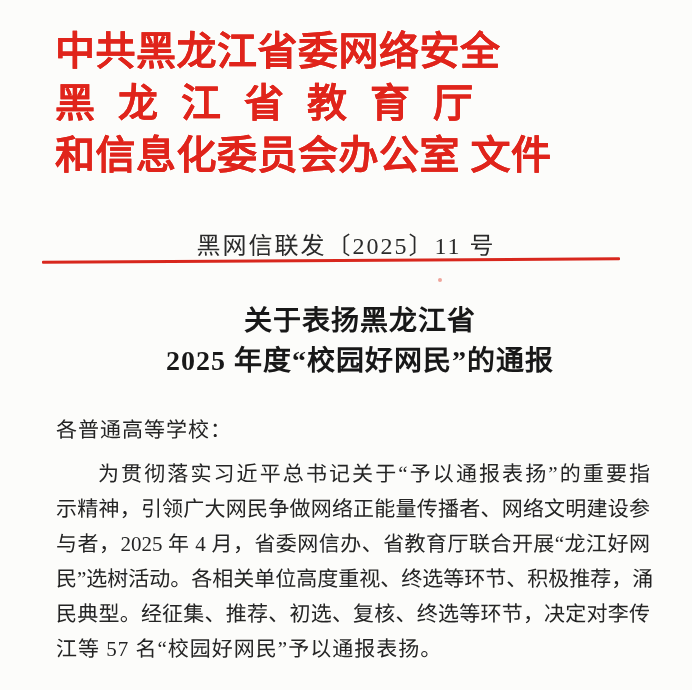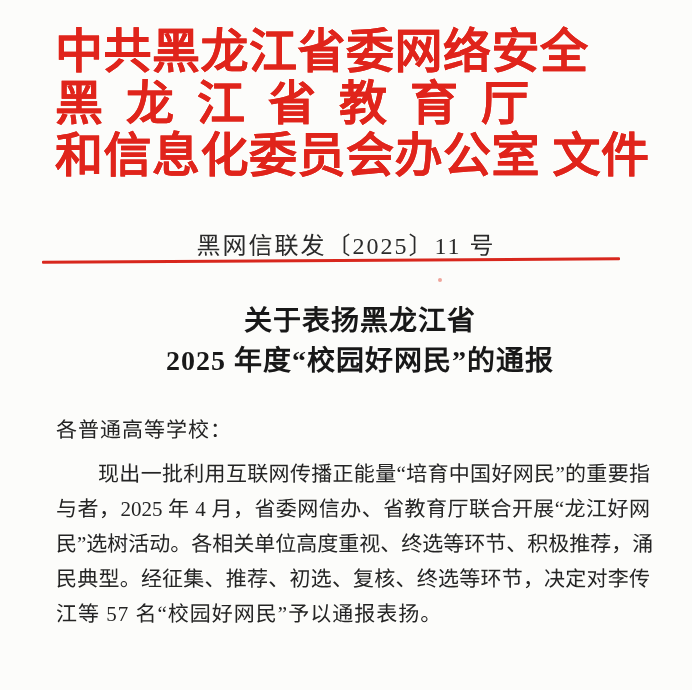--- a/index.html
+++ b/index.html
@@ -25,21 +25,21 @@
   
   .letterhead{
     position:absolute;
     top:26px;
     left:55px;
     width:600px;
     color:var(--header-red);
     font-weight:bold;
   }
   .lh-line{
-    font-size:48px;
+    font-size:40px;
     line-height:52px;
     white-space:nowrap;
     letter-spacing:0.5px;
     text-shadow:0 0 0.6px var(--header-red);
   }
   .lh-line3{
     letter-spacing:23px;
   }
 
   
@@ -135,21 +135,22 @@
   <div class="speck"></div>
 
   <h1 class="title">
     <span class="title-line">关于表扬黑龙江省</span>
     <span class="title-line">2025 年度“校园好网民”的通报</span>
   </h1>
 
   <main class="content">
     <div class="salutation">各普通高等学校：</div>
     <div class="paragraph">
-        <div class="body-line first">现出一批利用互联网传播正能量“培育中国好网民”的重要指</div>
+        <div class="body-line first">为贯彻落实习近平总书记关于“予以通报表扬”的重要指</div>
+        <div class="body-line">示精神，引领广大网民争做网络正能量传播者、网络文明建设参</div>
         <div class="body-line">与者，2025 年 4 月，省委网信办、省教育厅联合开展“龙江好网</div>
         <div class="body-line">民”选树活动。各相关单位高度重视、终选等环节、积极推荐，涌</div>
         <div class="body-line">民典型。经征集、推荐、初选、复核、终选等环节，决定对李传</div>
         <div class="body-line last">江等 57 名“校园好网民”予以通报表扬。</div>
       </div>
   </main>
 
 </div>
 
 </body></html>

